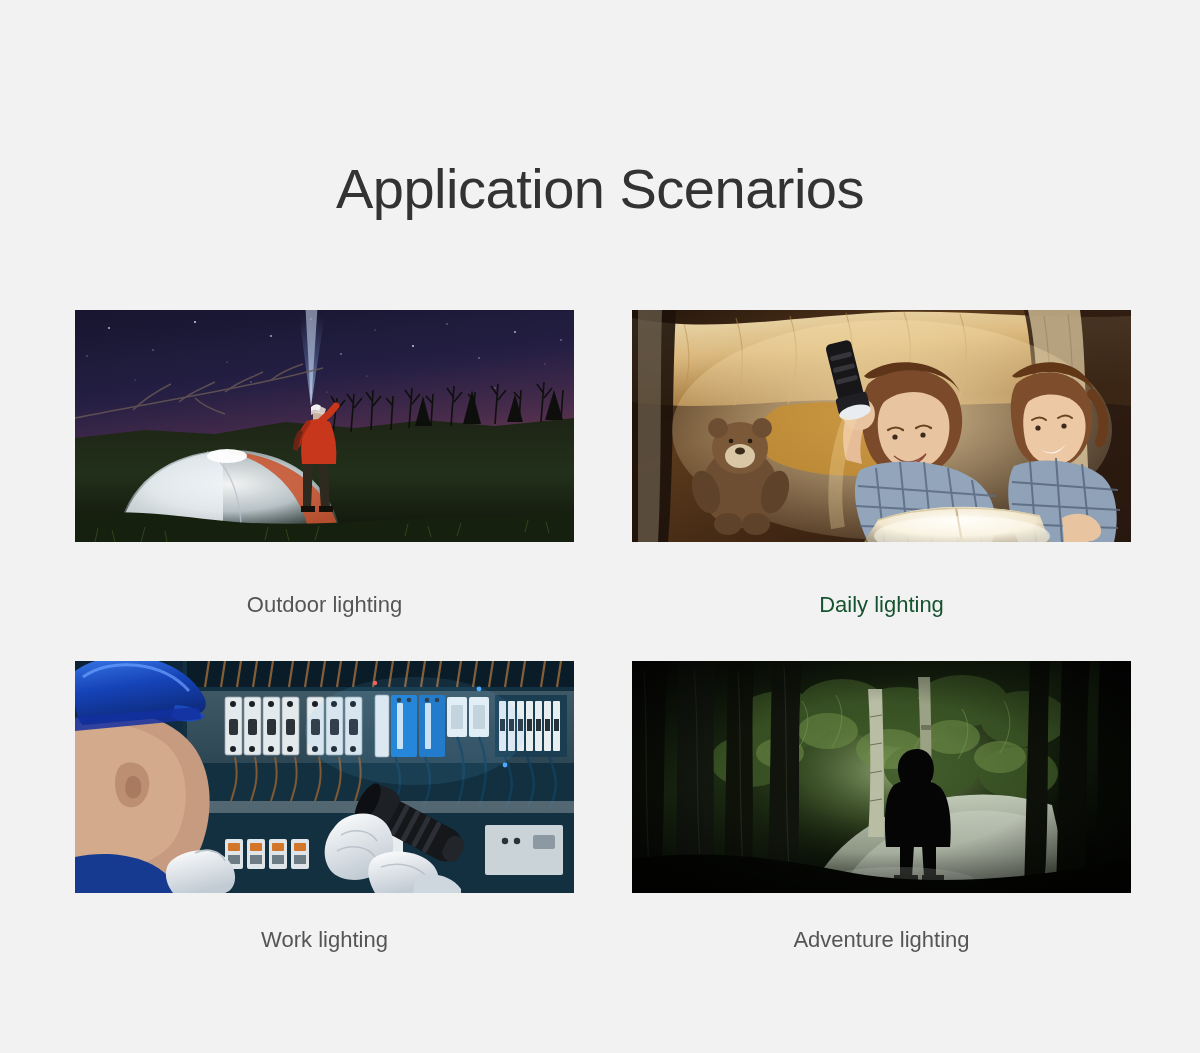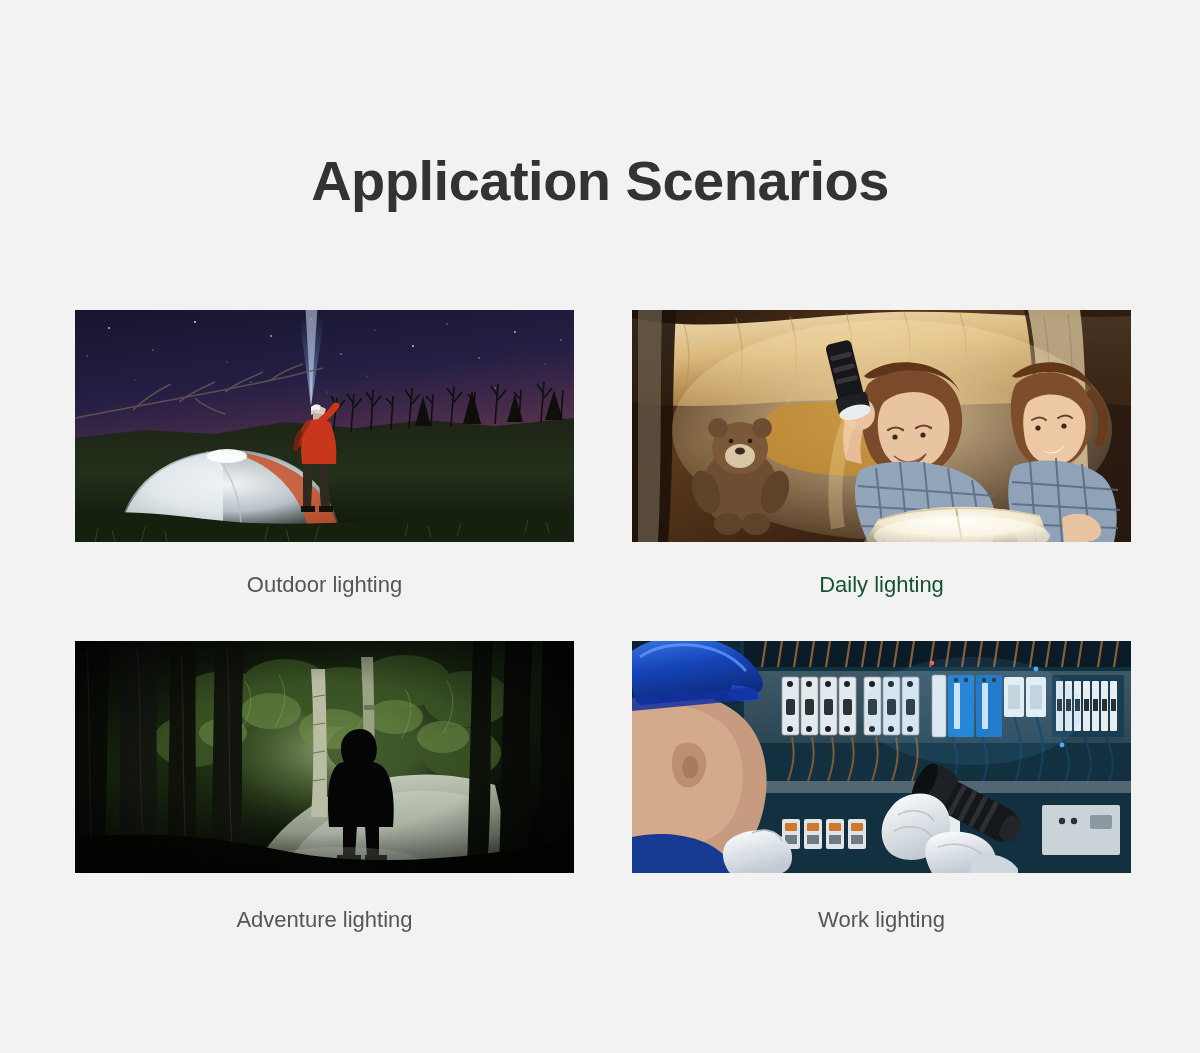--- a/index.html
+++ b/index.html
@@ -15,26 +15,26 @@
     overflow: hidden;
   }
   .page {
     position: relative;
     width: 1200px;
     height: 1053px;
     background: #f2f2f2;
   }
   .page-title {
     position: absolute;
-    top: 112px;
+    top: 120px;
     left: 0;
     width: 1200px;
     text-align: center;
     font-size: 56px;
-    font-weight: bold;
+    font-weight: normal;
     letter-spacing: -0.5px;
     color: #333333;
     font-family: "Liberation Sans", "DejaVu Sans", sans-serif;
     line-height: 1.1;
   }
   .grid {
     position: absolute;
     top: 310px;
     left: 75px;
     width: 1056px;
@@ -54,21 +54,21 @@
     background: #111;
   }
   .cell-caption {
     width: 499px;
     text-align: center;
     font-size: 22px;
     color: #555555;
     font-family: "Liberation Sans", "DejaVu Sans", sans-serif;
     line-height: 1;
   }
-  .cap-row1 { padding-top: 32px; padding-bottom: 45px; }
+  .cap-row1 { padding-top: 52px; padding-bottom: 45px; }
   .cap-row2 { padding-top: 36px; }
   .scene { position:absolute; inset:0; }
   .scene svg { display:block; width:100%; height:100%; }
 </style>
 </head>
 <body style="background: rgb(242, 242, 242);">
 
 <div class="page" style="background: rgb(242, 242, 242);">
 
   <h1 class="page-title" style="color: rgb(51, 51, 51);">Application Scenarios</h1>
@@ -332,133 +332,20 @@
         </div>
       </div>
       <div class="cell-caption cap-row1" style="color: #14532d;">Daily lighting</div>
     </div>
 
     <div class="cell">
       <div class="thumb">
         <div class="scene">
           <svg viewBox="0 0 499 232" preserveAspectRatio="none">
             <defs>
-              <linearGradient id="a_bg" x1="0" y1="0" x2="0.6" y2="1">
-                <stop offset="0" stop-color="#0b1008"></stop>
-                <stop offset="0.45" stop-color="#1b2a12"></stop>
-                <stop offset="1" stop-color="#050804"></stop>
-              </linearGradient>
-              <radialGradient id="a_lit" cx="0.52" cy="0.5" r="0.45">
-                <stop offset="0" stop-color="#b8cf92" stop-opacity="0.75"></stop>
-                <stop offset="0.55" stop-color="#6f8f49" stop-opacity="0.35"></stop>
-                <stop offset="1" stop-color="#2a3a18" stop-opacity="0"></stop>
-              </radialGradient>
-              <linearGradient id="a_path" x1="0" y1="0" x2="0" y2="1">
-                <stop offset="0" stop-color="#cfd6c6"></stop>
-                <stop offset="0.6" stop-color="#9aa491"></stop>
-                <stop offset="1" stop-color="#4e5547"></stop>
-              </linearGradient>
-              <radialGradient id="a_vig" cx="0.5" cy="0.5" r="0.72">
-                <stop offset="0.45" stop-color="#000000" stop-opacity="0"></stop>
-                <stop offset="1" stop-color="#000000" stop-opacity="0.85"></stop>
-              </radialGradient>
-            </defs>
-
-            <rect x="0" y="0" width="499" height="232" fill="url(#a_bg)"></rect>
-
-            <ellipse cx="256" cy="110" rx="190" ry="105" fill="url(#a_lit)"></ellipse>
-
-            <g opacity="0.85">
-              <g fill="#3c5626">
-                <ellipse cx="150" cy="60" rx="48" ry="30"></ellipse>
-                  <ellipse cx="210" cy="44" rx="44" ry="26"></ellipse>
-                <ellipse cx="268" cy="56" rx="50" ry="30"></ellipse>
-                  <ellipse cx="330" cy="40" rx="46" ry="26"></ellipse>
-                <ellipse cx="392" cy="58" rx="44" ry="28"></ellipse>
-                  <ellipse cx="118" cy="100" rx="40" ry="26"></ellipse>
-                <ellipse cx="300" cy="108" rx="48" ry="28"></ellipse>
-                  <ellipse cx="386" cy="112" rx="40" ry="26"></ellipse>
-              </g>
-              <g fill="#6d8c46" opacity="0.7">
-                <ellipse cx="196" cy="70" rx="30" ry="18"></ellipse>
-                  <ellipse cx="258" cy="88" rx="34" ry="20"></ellipse>
-                <ellipse cx="320" cy="76" rx="28" ry="17"></ellipse>
-                  <ellipse cx="368" cy="96" rx="26" ry="16"></ellipse>
-                <ellipse cx="148" cy="92" rx="24" ry="15"></ellipse>
-              </g>
-              <g stroke="#8aa862" stroke-width="1" opacity="0.55" fill="none">
-                <path d="M170 40 C180 56 176 72 166 88"></path>
-                <path d="M204 34 C214 52 210 70 200 86"></path>
-                <path d="M240 44 C250 60 246 78 236 94"></path>
-                <path d="M286 36 C296 54 292 72 282 88"></path>
-                <path d="M330 48 C340 64 336 82 326 98"></path>
-                <path d="M372 40 C382 58 378 76 368 92"></path>
-              </g>
-            </g>
-
-            <path d="M176 232 C200 186 240 154 296 140 C340 130 380 132 420 144 L440 232 Z" fill="url(#a_path)" opacity="0.9"></path>
-            <path d="M206 232 C226 196 258 168 302 156 C338 146 372 148 404 158 L418 232 Z" fill="#d8ddd0" opacity="0.35"></path>
-
-            <g>
-              <path d="M0 0 L36 0 C30 80 34 160 28 232 L0 232 Z" fill="#0c0f09"></path>
-              <path d="M46 0 L84 0 C78 80 86 160 78 232 L44 232 Z" fill="#131810"></path>
-              <path d="M96 0 L122 0 C118 80 124 160 118 232 L92 232 Z" fill="#0e1209"></path>
-              <path d="M140 0 L170 0 C164 80 170 160 164 232 L136 232 Z" fill="#10140c"></path>
-            </g>
-
-            <g stroke="#2e3a24" stroke-width="1.2" opacity="0.6" fill="none">
-              <path d="M12 10 C16 70 12 140 18 224"></path>
-              <path d="M62 8 C68 70 62 142 70 224"></path>
-              <path d="M106 12 C110 72 106 142 112 224"></path>
-              <path d="M152 6 C156 70 152 142 158 224"></path>
-            </g>
-
-            <path d="M236 28 C240 90 238 150 236 176 L252 176 C252 150 252 90 250 28 Z" fill="#b9bda4"></path>
-            <g stroke="#5c6348" stroke-width="1.2" opacity="0.8" fill="none">
-              <path d="M238 56 L250 54 M238 84 L250 82 M238 112 L250 110 M238 140 L250 138"></path>
-            </g>
-
-            <path d="M286 16 C290 90 288 150 288 180 L300 180 C300 150 300 90 298 16 Z" fill="#9aa184"></path>
-            <g fill="#5a6148" opacity="0.7">
-              <rect x="289" y="64" width="10" height="5" rx="1"></rect>
-              <rect x="289" y="96" width="10" height="5" rx="1"></rect>
-              <rect x="289" y="128" width="10" height="5" rx="1"></rect>
-            </g>
-
-            <g>
-              <path d="M430 0 L458 0 C452 80 458 160 452 232 L424 232 Z" fill="#0a0d07"></path>
-              <path d="M468 0 L499 0 L499 232 L462 232 C468 160 464 80 468 0 Z" fill="#070a05"></path>
-              <path d="M398 0 L418 0 C414 70 418 150 412 232 L392 232 Z" fill="#0d1109"></path>
-            </g>
-
-            <g fill="#040504">
-              <path d="M268 98 C274 86 292 84 299 96 C304 106 302 118 296 126 L272 126 C266 118 264 106 268 98 Z"></path>
-              <path d="M262 124 C274 116 296 116 308 126 C318 136 320 162 318 186 L254 186 C252 160 252 134 262 124 Z"></path>
-              <path d="M268 184 L282 184 L280 216 L268 216 Z"></path>
-              <path d="M290 184 L304 184 L304 216 L292 216 Z"></path>
-              <path d="M262 214 L286 214 L286 222 L262 222 Z"></path>
-              <path d="M290 214 L312 214 L312 222 L290 222 Z"></path>
-            </g>
-
-            <ellipse cx="266" cy="222" rx="80" ry="16" fill="#e8ecdf" opacity="0.2"></ellipse>
-
-            <path d="M0 198 C70 188 140 196 210 210 C280 224 360 220 430 210 C460 206 480 202 499 198 L499 232 L0 232 Z" fill="#050703"></path>
-
-            <rect x="0" y="0" width="499" height="232" fill="url(#a_vig)"></rect>
-          </svg>
-        </div>
-      </div>
-      <div class="cell-caption cap-row2" style="color: rgb(85, 85, 85);">Adventure lighting</div>
-    </div>
-
-    <div class="cell">
-      <div class="thumb">
-        <div class="scene">
-          <svg viewBox="0 0 499 232" preserveAspectRatio="none">
-            <defs>
               <linearGradient id="w_bg" x1="0" y1="0" x2="1" y2="1">
                 <stop offset="0" stop-color="#0c2133"></stop>
                 <stop offset="0.5" stop-color="#16384f"></stop>
                 <stop offset="1" stop-color="#0a1a27"></stop>
               </linearGradient>
               <linearGradient id="w_panel" x1="0" y1="0" x2="0" y2="1">
                 <stop offset="0" stop-color="#93a3ad"></stop>
                 <stop offset="1" stop-color="#5e707c"></stop>
               </linearGradient>
               <linearGradient id="w_helmet" x1="0" y1="0" x2="0.3" y2="1">
@@ -669,14 +556,127 @@
               <path d="M340 216 C356 210 376 214 386 228 L386 232 L338 232 Z" fill="#ced7de"></path>
             </g>
 
             <ellipse cx="340" cy="70" rx="110" ry="54" fill="#6fc8ff" opacity="0.1"></ellipse>
           </svg>
         </div>
       </div>
       <div class="cell-caption cap-row2" style="color: rgb(85, 85, 85);">Work lighting</div>
     </div>
 
+    <div class="cell">
+      <div class="thumb">
+        <div class="scene">
+          <svg viewBox="0 0 499 232" preserveAspectRatio="none">
+            <defs>
+              <linearGradient id="a_bg" x1="0" y1="0" x2="0.6" y2="1">
+                <stop offset="0" stop-color="#0b1008"></stop>
+                <stop offset="0.45" stop-color="#1b2a12"></stop>
+                <stop offset="1" stop-color="#050804"></stop>
+              </linearGradient>
+              <radialGradient id="a_lit" cx="0.52" cy="0.5" r="0.45">
+                <stop offset="0" stop-color="#b8cf92" stop-opacity="0.75"></stop>
+                <stop offset="0.55" stop-color="#6f8f49" stop-opacity="0.35"></stop>
+                <stop offset="1" stop-color="#2a3a18" stop-opacity="0"></stop>
+              </radialGradient>
+              <linearGradient id="a_path" x1="0" y1="0" x2="0" y2="1">
+                <stop offset="0" stop-color="#cfd6c6"></stop>
+                <stop offset="0.6" stop-color="#9aa491"></stop>
+                <stop offset="1" stop-color="#4e5547"></stop>
+              </linearGradient>
+              <radialGradient id="a_vig" cx="0.5" cy="0.5" r="0.72">
+                <stop offset="0.45" stop-color="#000000" stop-opacity="0"></stop>
+                <stop offset="1" stop-color="#000000" stop-opacity="0.85"></stop>
+              </radialGradient>
+            </defs>
+
+            <rect x="0" y="0" width="499" height="232" fill="url(#a_bg)"></rect>
+
+            <ellipse cx="256" cy="110" rx="190" ry="105" fill="url(#a_lit)"></ellipse>
+
+            <g opacity="0.85">
+              <g fill="#3c5626">
+                <ellipse cx="150" cy="60" rx="48" ry="30"></ellipse>
+                  <ellipse cx="210" cy="44" rx="44" ry="26"></ellipse>
+                <ellipse cx="268" cy="56" rx="50" ry="30"></ellipse>
+                  <ellipse cx="330" cy="40" rx="46" ry="26"></ellipse>
+                <ellipse cx="392" cy="58" rx="44" ry="28"></ellipse>
+                  <ellipse cx="118" cy="100" rx="40" ry="26"></ellipse>
+                <ellipse cx="300" cy="108" rx="48" ry="28"></ellipse>
+                  <ellipse cx="386" cy="112" rx="40" ry="26"></ellipse>
+              </g>
+              <g fill="#6d8c46" opacity="0.7">
+                <ellipse cx="196" cy="70" rx="30" ry="18"></ellipse>
+                  <ellipse cx="258" cy="88" rx="34" ry="20"></ellipse>
+                <ellipse cx="320" cy="76" rx="28" ry="17"></ellipse>
+                  <ellipse cx="368" cy="96" rx="26" ry="16"></ellipse>
+                <ellipse cx="148" cy="92" rx="24" ry="15"></ellipse>
+              </g>
+              <g stroke="#8aa862" stroke-width="1" opacity="0.55" fill="none">
+                <path d="M170 40 C180 56 176 72 166 88"></path>
+                <path d="M204 34 C214 52 210 70 200 86"></path>
+                <path d="M240 44 C250 60 246 78 236 94"></path>
+                <path d="M286 36 C296 54 292 72 282 88"></path>
+                <path d="M330 48 C340 64 336 82 326 98"></path>
+                <path d="M372 40 C382 58 378 76 368 92"></path>
+              </g>
+            </g>
+
+            <path d="M176 232 C200 186 240 154 296 140 C340 130 380 132 420 144 L440 232 Z" fill="url(#a_path)" opacity="0.9"></path>
+            <path d="M206 232 C226 196 258 168 302 156 C338 146 372 148 404 158 L418 232 Z" fill="#d8ddd0" opacity="0.35"></path>
+
+            <g>
+              <path d="M0 0 L36 0 C30 80 34 160 28 232 L0 232 Z" fill="#0c0f09"></path>
+              <path d="M46 0 L84 0 C78 80 86 160 78 232 L44 232 Z" fill="#131810"></path>
+              <path d="M96 0 L122 0 C118 80 124 160 118 232 L92 232 Z" fill="#0e1209"></path>
+              <path d="M140 0 L170 0 C164 80 170 160 164 232 L136 232 Z" fill="#10140c"></path>
+            </g>
+
+            <g stroke="#2e3a24" stroke-width="1.2" opacity="0.6" fill="none">
+              <path d="M12 10 C16 70 12 140 18 224"></path>
+              <path d="M62 8 C68 70 62 142 70 224"></path>
+              <path d="M106 12 C110 72 106 142 112 224"></path>
+              <path d="M152 6 C156 70 152 142 158 224"></path>
+            </g>
+
+            <path d="M236 28 C240 90 238 150 236 176 L252 176 C252 150 252 90 250 28 Z" fill="#b9bda4"></path>
+            <g stroke="#5c6348" stroke-width="1.2" opacity="0.8" fill="none">
+              <path d="M238 56 L250 54 M238 84 L250 82 M238 112 L250 110 M238 140 L250 138"></path>
+            </g>
+
+            <path d="M286 16 C290 90 288 150 288 180 L300 180 C300 150 300 90 298 16 Z" fill="#9aa184"></path>
+            <g fill="#5a6148" opacity="0.7">
+              <rect x="289" y="64" width="10" height="5" rx="1"></rect>
+              <rect x="289" y="96" width="10" height="5" rx="1"></rect>
+              <rect x="289" y="128" width="10" height="5" rx="1"></rect>
+            </g>
+
+            <g>
+              <path d="M430 0 L458 0 C452 80 458 160 452 232 L424 232 Z" fill="#0a0d07"></path>
+              <path d="M468 0 L499 0 L499 232 L462 232 C468 160 464 80 468 0 Z" fill="#070a05"></path>
+              <path d="M398 0 L418 0 C414 70 418 150 412 232 L392 232 Z" fill="#0d1109"></path>
+            </g>
+
+            <g fill="#040504">
+              <path d="M268 98 C274 86 292 84 299 96 C304 106 302 118 296 126 L272 126 C266 118 264 106 268 98 Z"></path>
+              <path d="M262 124 C274 116 296 116 308 126 C318 136 320 162 318 186 L254 186 C252 160 252 134 262 124 Z"></path>
+              <path d="M268 184 L282 184 L280 216 L268 216 Z"></path>
+              <path d="M290 184 L304 184 L304 216 L292 216 Z"></path>
+              <path d="M262 214 L286 214 L286 222 L262 222 Z"></path>
+              <path d="M290 214 L312 214 L312 222 L290 222 Z"></path>
+            </g>
+
+            <ellipse cx="266" cy="222" rx="80" ry="16" fill="#e8ecdf" opacity="0.2"></ellipse>
+
+            <path d="M0 198 C70 188 140 196 210 210 C280 224 360 220 430 210 C460 206 480 202 499 198 L499 232 L0 232 Z" fill="#050703"></path>
+
+            <rect x="0" y="0" width="499" height="232" fill="url(#a_vig)"></rect>
+          </svg>
+        </div>
+      </div>
+      <div class="cell-caption cap-row2" style="color: rgb(85, 85, 85);">Adventure lighting</div>
+    </div>
+
   </div>
 </div>
 
 </body></html>

